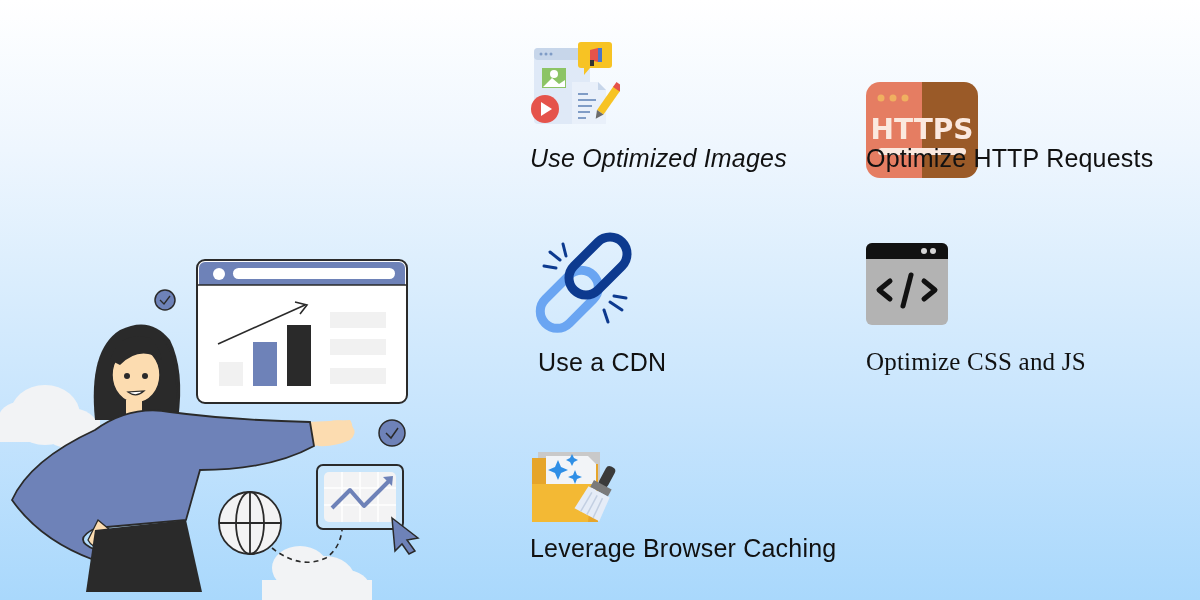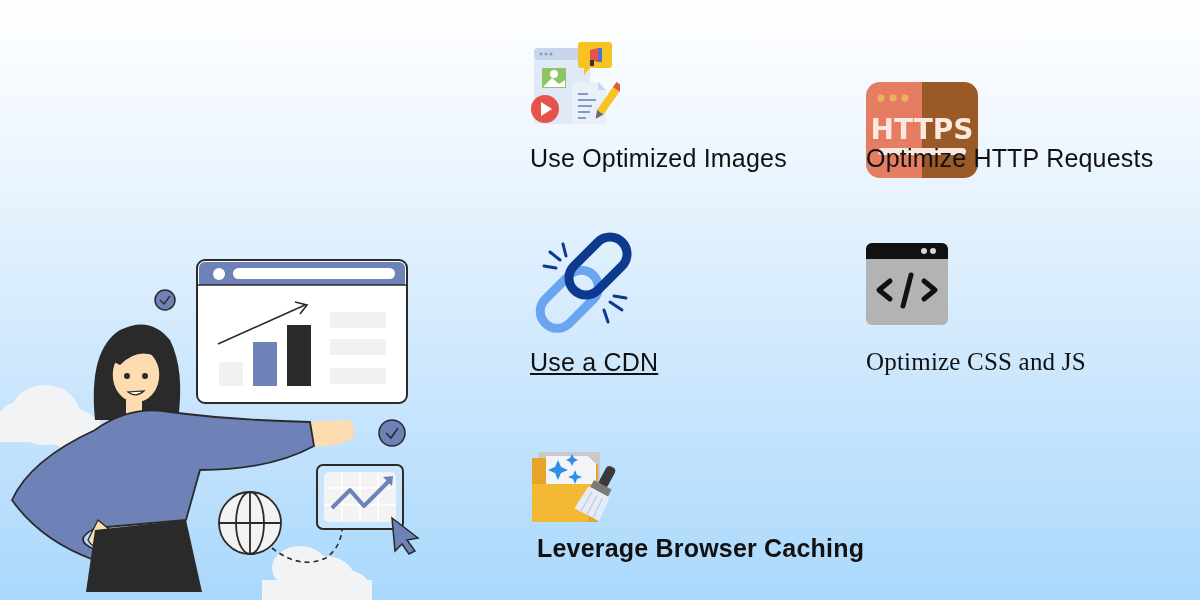--- a/index.html
+++ b/index.html
@@ -15,33 +15,33 @@
     .tip .icon { position: absolute; }
     .tip .label {
       position: absolute;
       font-size: 25px;
       color: #111;
       white-space: nowrap;
       letter-spacing: 0.2px;
     }
     #tip-images { left: 530px; top: 40px; }
     #tip-images .icon { left: 0; top: 0; width: 90px; height: 88px; }
-    #tip-images .label { left: 0; top: 104px; }
+    #tip-images .label { left: 0; top: 104px; font-style: italic; }
     #tip-http { left: 866px; top: 42px; }
     #tip-http .icon { left: 0; top: 0; width: 98px; height: 96px; margin-top: 40px; }
     #tip-http .label { left: 0; top: 102px; }
     #tip-cdn { left: 530px; top: 230px; }
     #tip-cdn .icon { left: 0; top: 0; width: 110px; height: 106px; }
-    #tip-cdn .label { left: 0; top: 118px; text-decoration: underline; }
+    #tip-cdn .label { left: 8px; top: 118px; }
     #tip-css { left: 866px; top: 243px; }
     #tip-css .icon { left: 0; top: 0; width: 82px; height: 82px; }
     #tip-css .label { left: 0; top: 105px; font-family: Liberation Serif, serif; }
     #tip-cache { left: 530px; top: 450px; }
     #tip-cache .icon { left: 0; top: 0; width: 92px; height: 76px; }
-    #tip-cache .label { left: 7px; top: 84px; font-weight: bold; }
+    #tip-cache .label { left: 0; top: 84px; }
   </style>
 </head>
 <body>
 
 <div class="illustration">
   <svg width="440" height="350" viewBox="0 250 440 350" xmlns="http://www.w3.org/2000/svg">
 
     <g fill="#f2f3f5">
       <ellipse cx="45" cy="415" rx="35" ry="30"></ellipse>
       <ellipse cx="20" cy="420" rx="22" ry="18"></ellipse>

